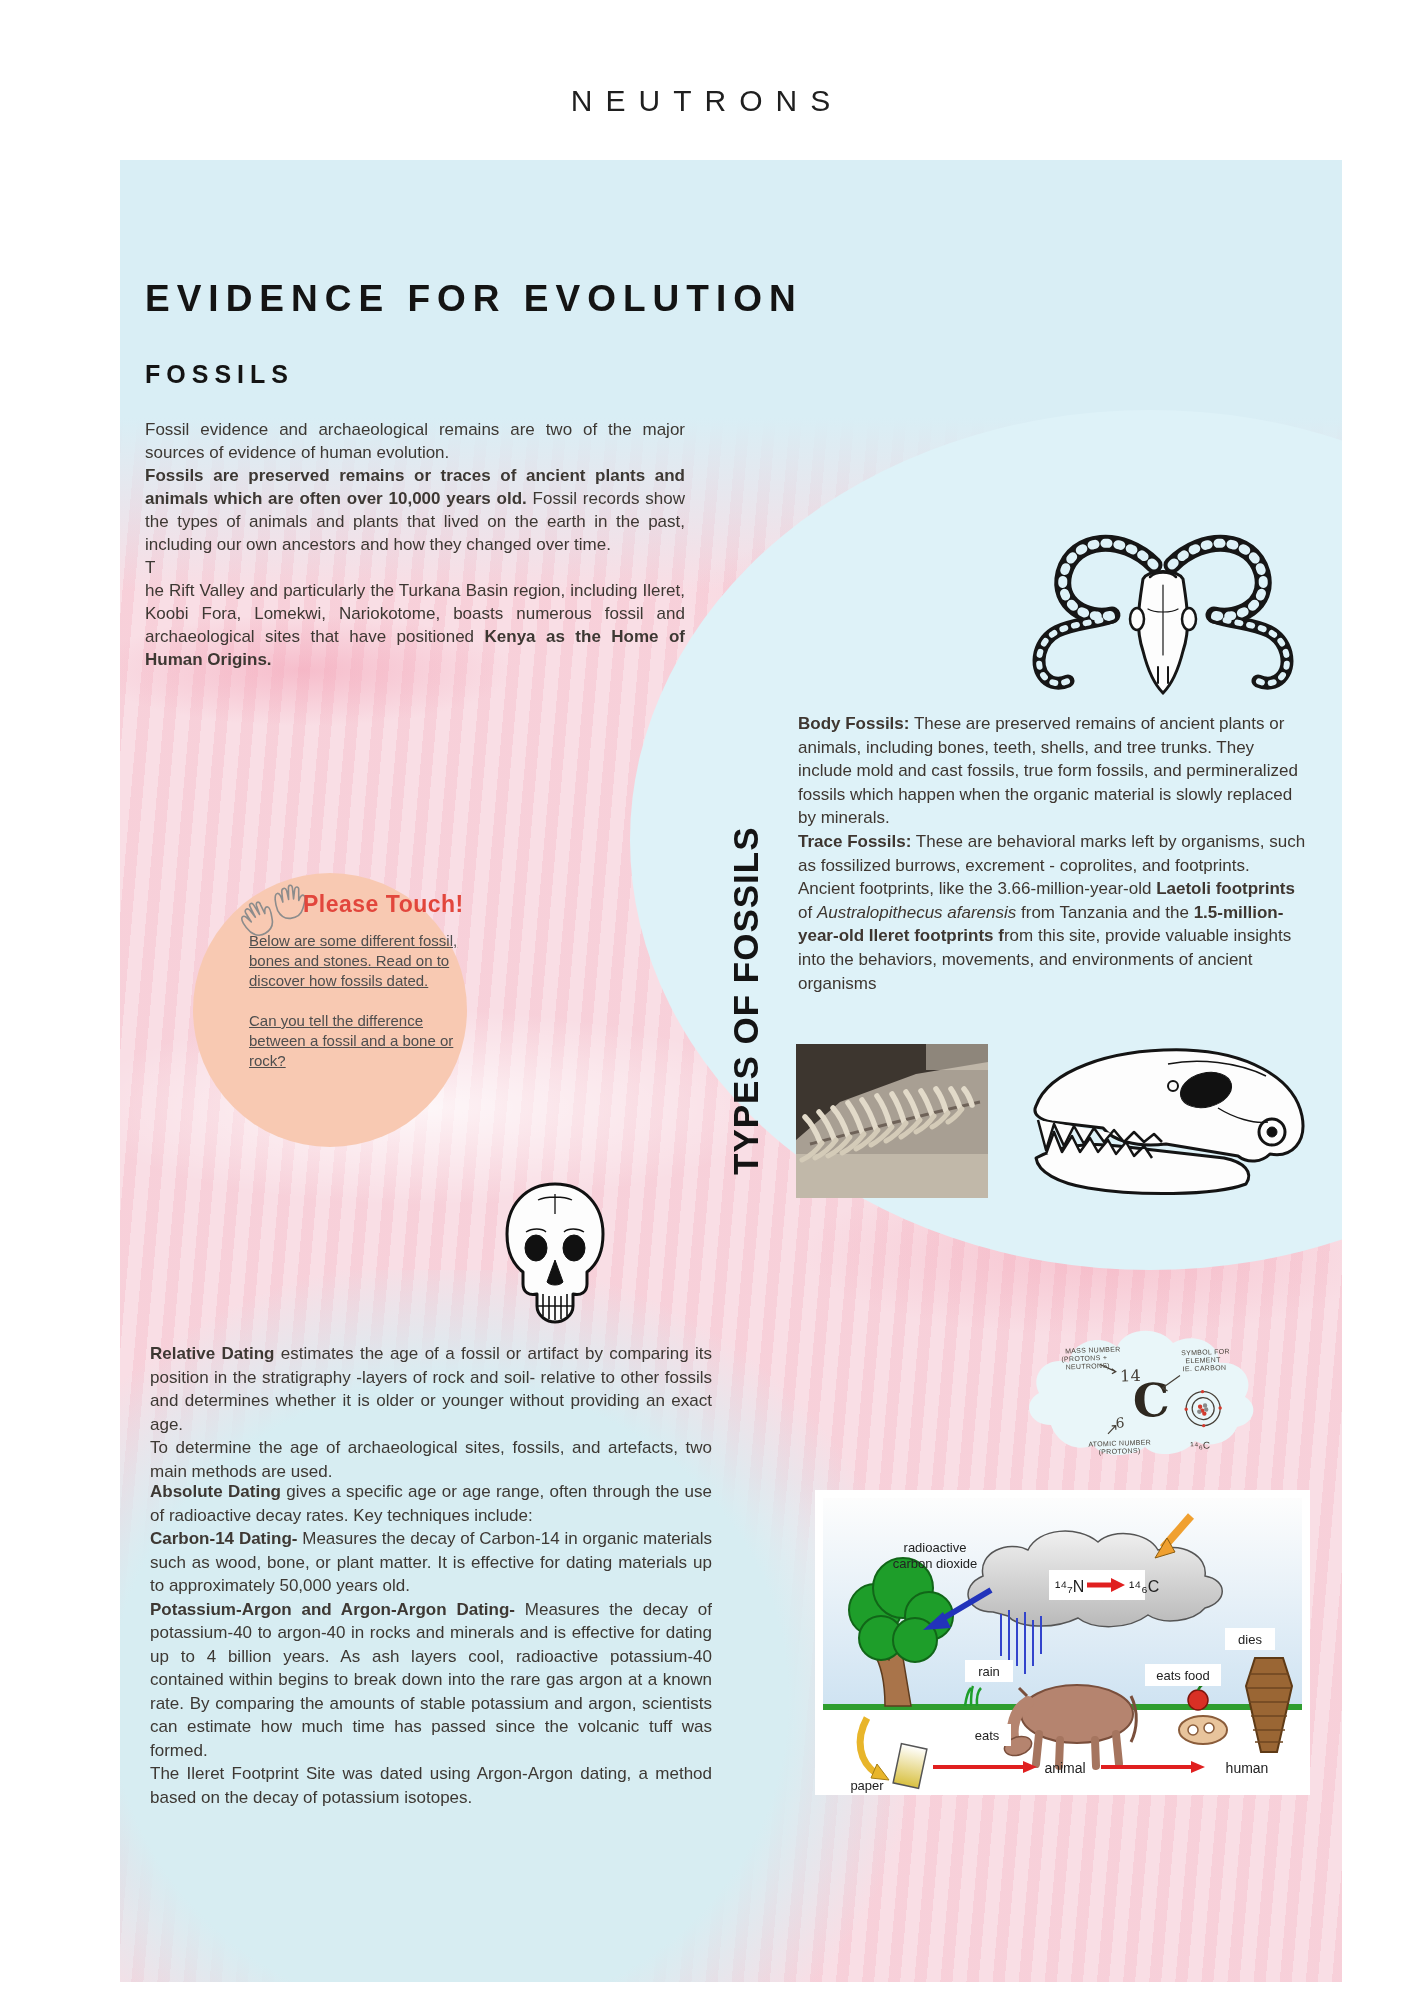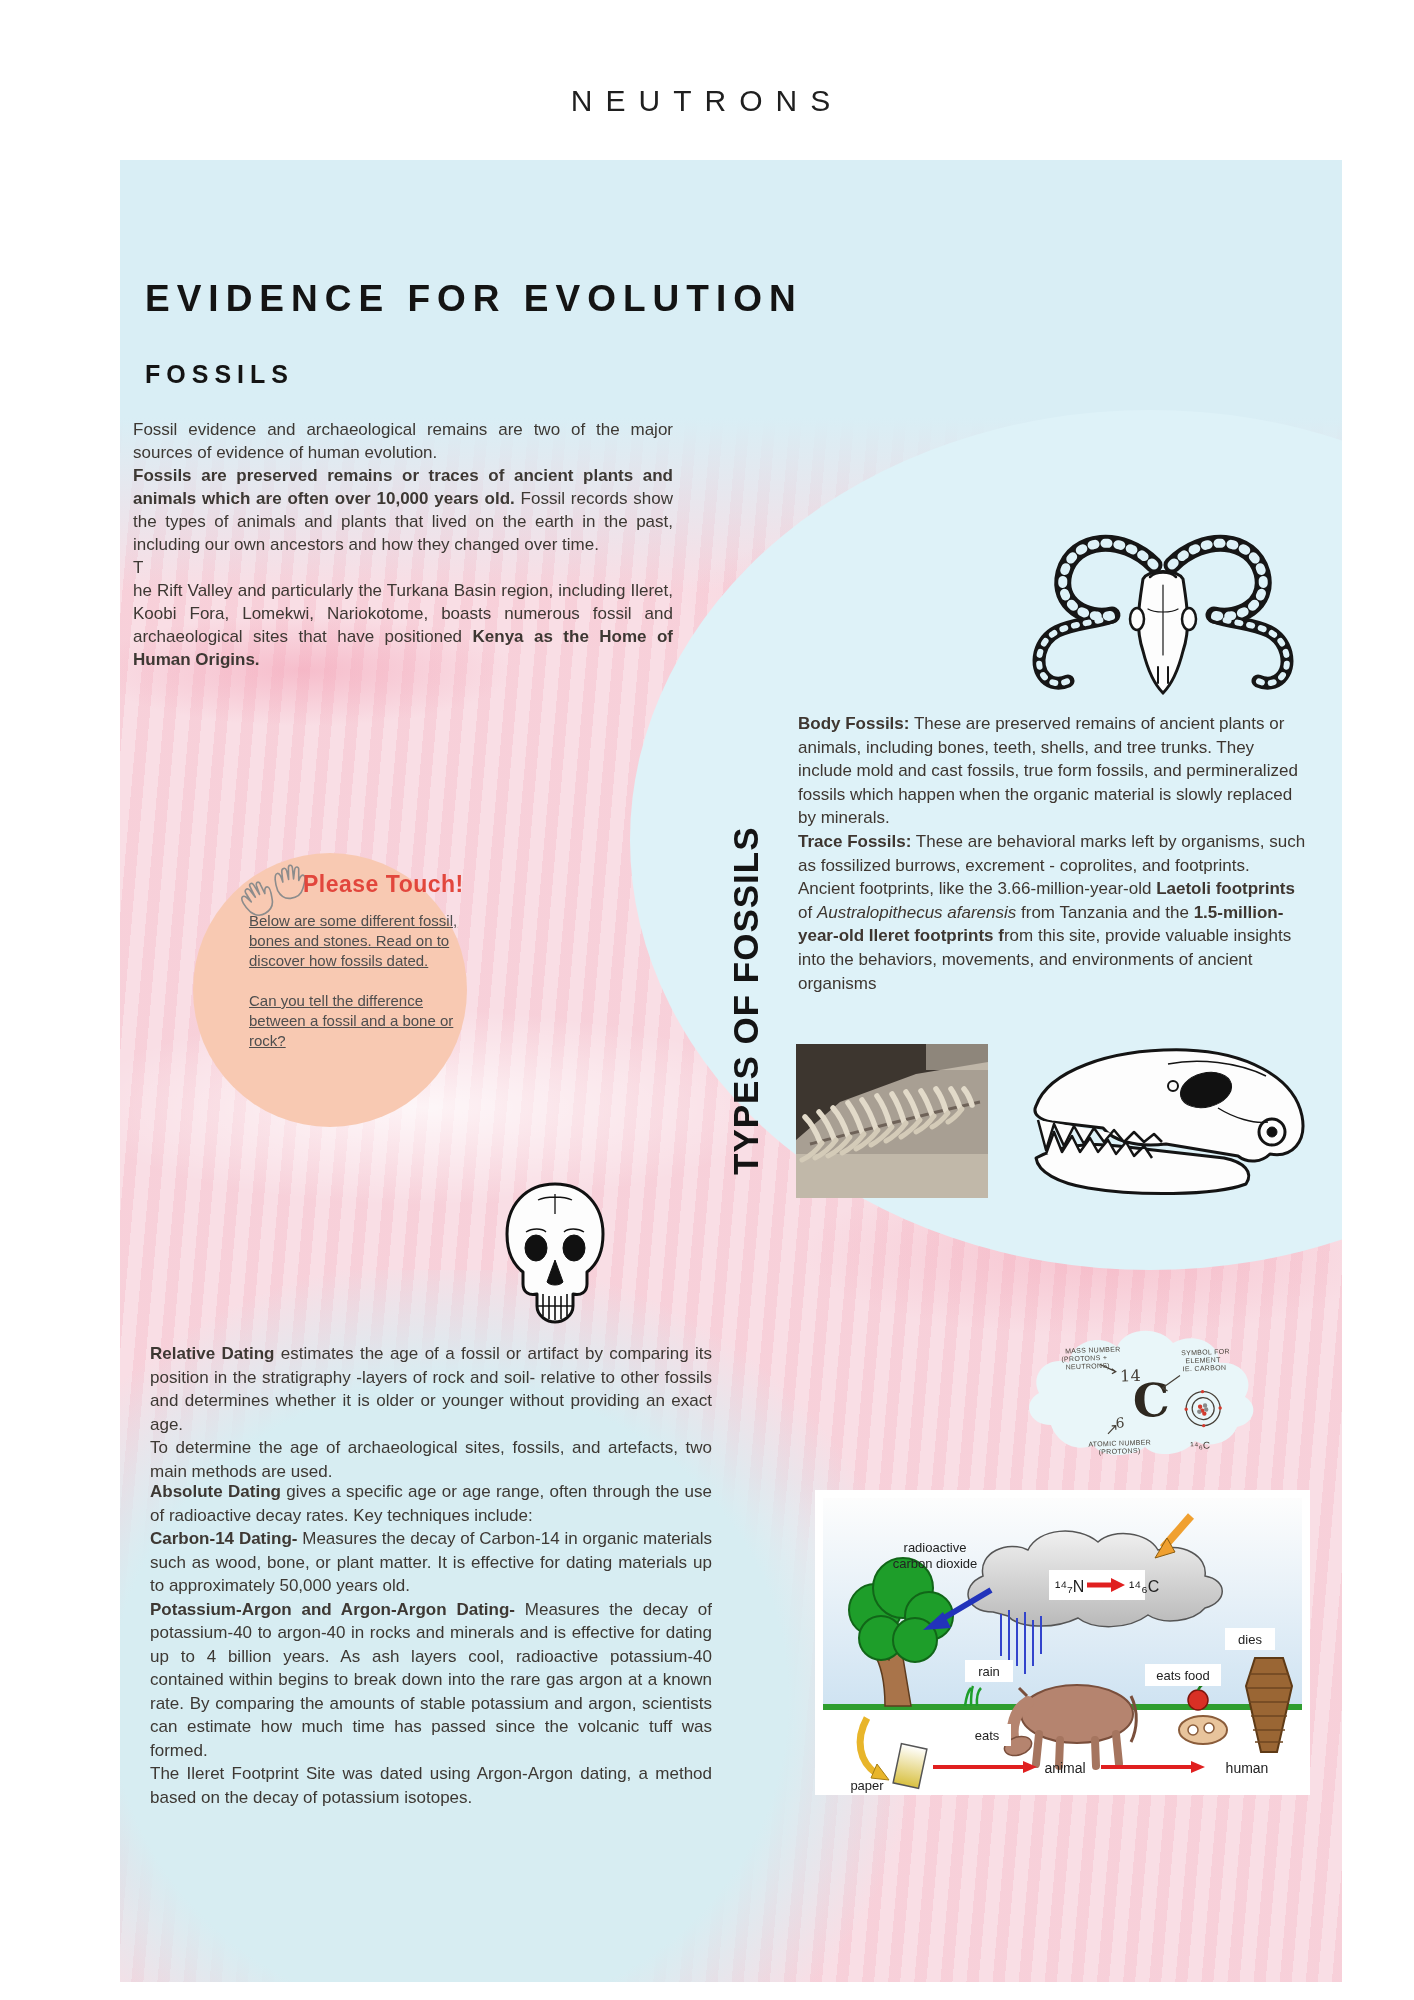--- a/index.html
+++ b/index.html
@@ -23,23 +23,23 @@
                background:radial-gradient(ellipse at 50% 50%,#d7edf2 52%,rgba(215,237,242,0) 73%);}
   .blob-right{position:absolute;left:510px;top:250px;width:1040px;height:860px;border-radius:50%;
               background:#def2f8;}
   .h1{position:absolute;left:25px;top:118px;margin:0;font-size:37px;font-weight:800;
       letter-spacing:7px;color:#141414;}
   .h2{position:absolute;left:25px;top:200px;margin:0;font-size:25px;font-weight:800;
       letter-spacing:6px;color:#141414;}
   .rich p{margin:0;}
   .b{font-weight:700;}
   .i{font-style:italic;}
-  .col-left{position:absolute;left:13px;top:258px;width:540px;font-size:17px;line-height:23px;
+  .col-left{position:absolute;left:25px;top:258px;width:540px;font-size:17px;line-height:23px;
             color:#3d3833;text-align:justify;}
-  .touch-circle{position:absolute;left:73px;top:693px;width:274px;height:274px;border-radius:50%;
+  .touch-circle{position:absolute;left:73px;top:713px;width:274px;height:274px;border-radius:50%;
                 background:#f8c9b2;}
   .hands{position:absolute;left:38px;top:8px;width:84px;height:66px;}
   .touch-title{position:absolute;left:110px;top:18px;font-size:23px;font-weight:800;
                color:#e2463c;letter-spacing:.5px;}
   .touch-body{position:absolute;left:56px;top:58px;width:214px;font-size:15px;line-height:20px;
               color:#4e4e4e;text-decoration:underline;}
   .touch-body p + p{margin-top:20px;}
   .vertical-label{position:absolute;left:606px;top:595px;height:420px;writing-mode:vertical-rl;
                   transform:rotate(180deg);font-size:35px;font-weight:800;letter-spacing:1px;
                   color:#141414;}

